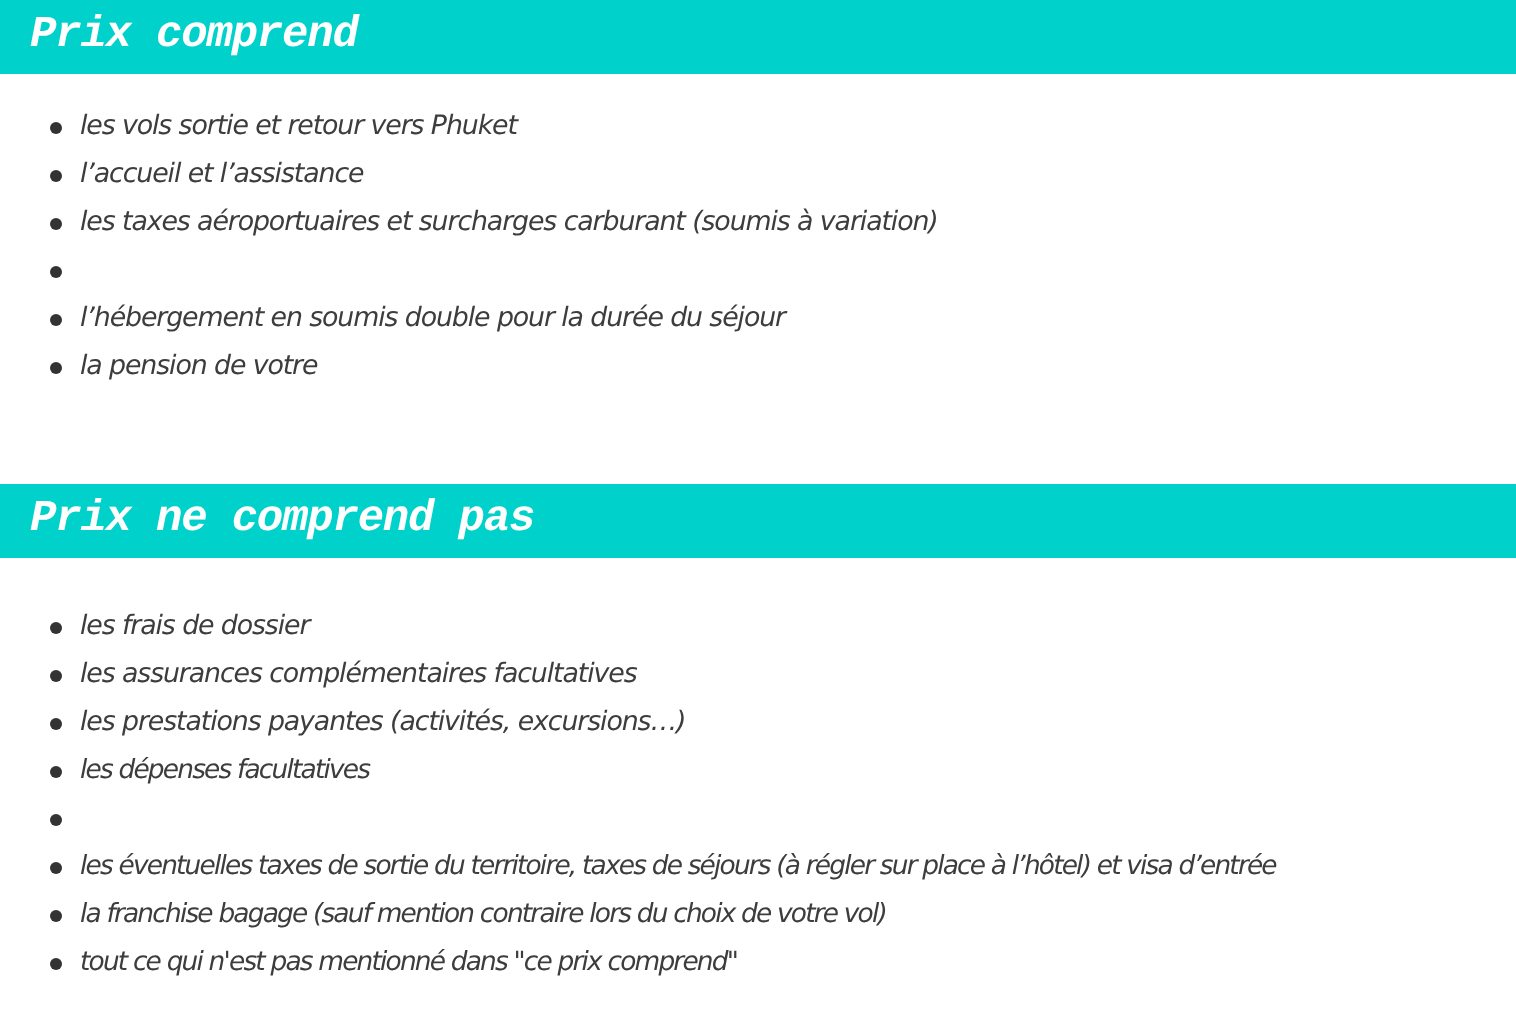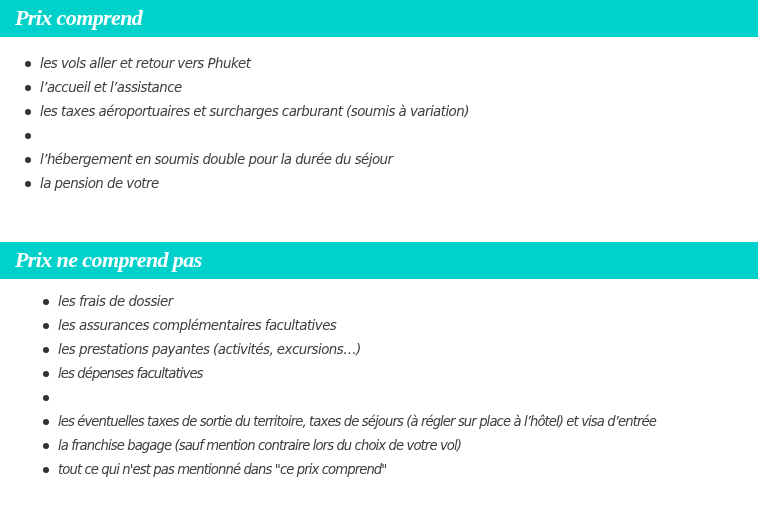--- a/index.html
+++ b/index.html
@@ -8,21 +8,21 @@
       font-family: "DejaVu Sans", sans-serif;
     }
     .section-header {
       position: absolute; left: 0; width: 758px; height: 37px;
       background: #00d2cb;
     }
     .section-title {
       position: absolute; left: 15px; top: 3px;
       color: #ffffff; font-style: italic; font-weight: bold;
       font-size: 22px; line-height: 30px; letter-spacing: -0.6px;
-      font-family: Liberation Serif, serif;
+      font-family: Liberation Mono, monospace;
       white-space: nowrap;
     }
     .item-list {
       position: absolute; left: 0; margin: 0; padding: 0; list-style: none;
     }
     .list-item {
       position: relative; height: 24px; line-height: 24px;
       padding-left: 40px; white-space: nowrap;
       color: #3d3d3d; font-style: italic;
       font-family: "DejaVu Sans", sans-serif;
@@ -37,33 +37,33 @@
     #excluded-list .list-item.narrow { letter-spacing: -0.9px; font-size: 13.2px; }
   </style>
 </head>
 <body>
 
 <div class="section-header" style="top:0;">
   <span class="section-title">Prix comprend</span>
 </div>
 
 <ul class="item-list" id="included-list" style="top:52px;">
-  <li class="list-item"><span class="bullet"></span><span>les vols aller et retour vers Phuket</span></li>
+  <li class="list-item"><span class="bullet"></span><span>les vols sortie et retour vers Phuket</span></li>
   <li class="list-item"><span class="bullet"></span><span>l’accueil et l’assistance</span></li>
   <li class="list-item"><span class="bullet"></span><span>les taxes aéroportuaires et surcharges carburant (soumis à variation)</span></li>
   <li class="list-item"><span class="bullet"></span></li>
   <li class="list-item"><span class="bullet"></span><span>l’hébergement en soumis double pour la durée du séjour</span></li>
   <li class="list-item"><span class="bullet"></span><span>la pension de votre</span></li>
 </ul>
 
 <div class="section-header" style="top:242px;">
   <span class="section-title">Prix ne comprend pas</span>
 </div>
 
-<ul class="item-list" id="excluded-list" style="top:290px;padding-left:18px;">
+<ul class="item-list" id="excluded-list" style="top:302px;">
   <li class="list-item"><span class="bullet"></span><span>les frais de dossier</span></li>
   <li class="list-item"><span class="bullet"></span><span>les assurances complémentaires facultatives</span></li>
   <li class="list-item"><span class="bullet"></span><span>les prestations payantes (activités, excursions…)</span></li>
   <li class="list-item narrow"><span class="bullet"></span><span>les dépenses facultatives</span></li>
   <li class="list-item narrow"><span class="bullet"></span></li>
   <li class="list-item narrow"><span class="bullet"></span><span>les éventuelles taxes de sortie du territoire, taxes de séjours (à régler sur place à l’hôtel) et visa d’entrée</span></li>
   <li class="list-item narrow"><span class="bullet"></span><span>la franchise bagage (sauf mention contraire lors du choix de votre vol)</span></li>
   <li class="list-item narrow"><span class="bullet"></span><span>tout ce qui n'est pas mentionné dans "ce prix comprend"</span></li>
 </ul>
 

